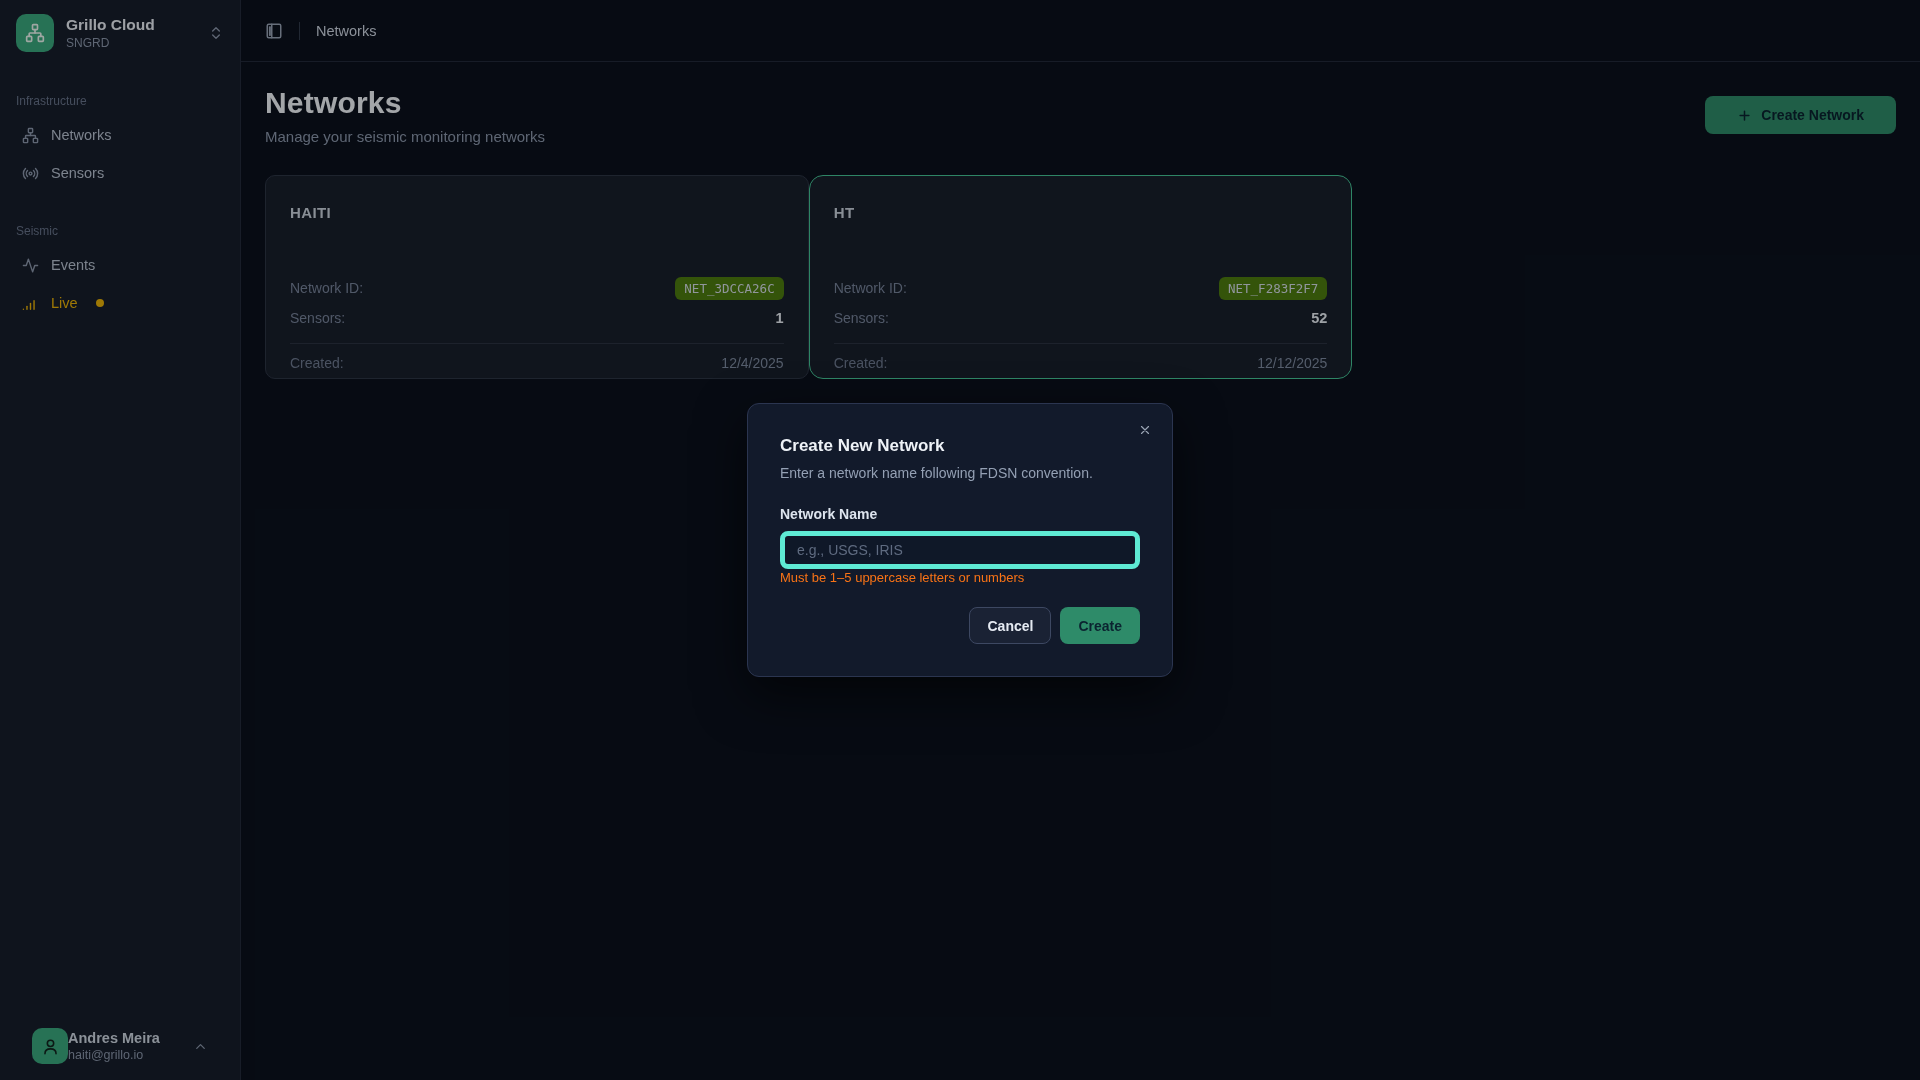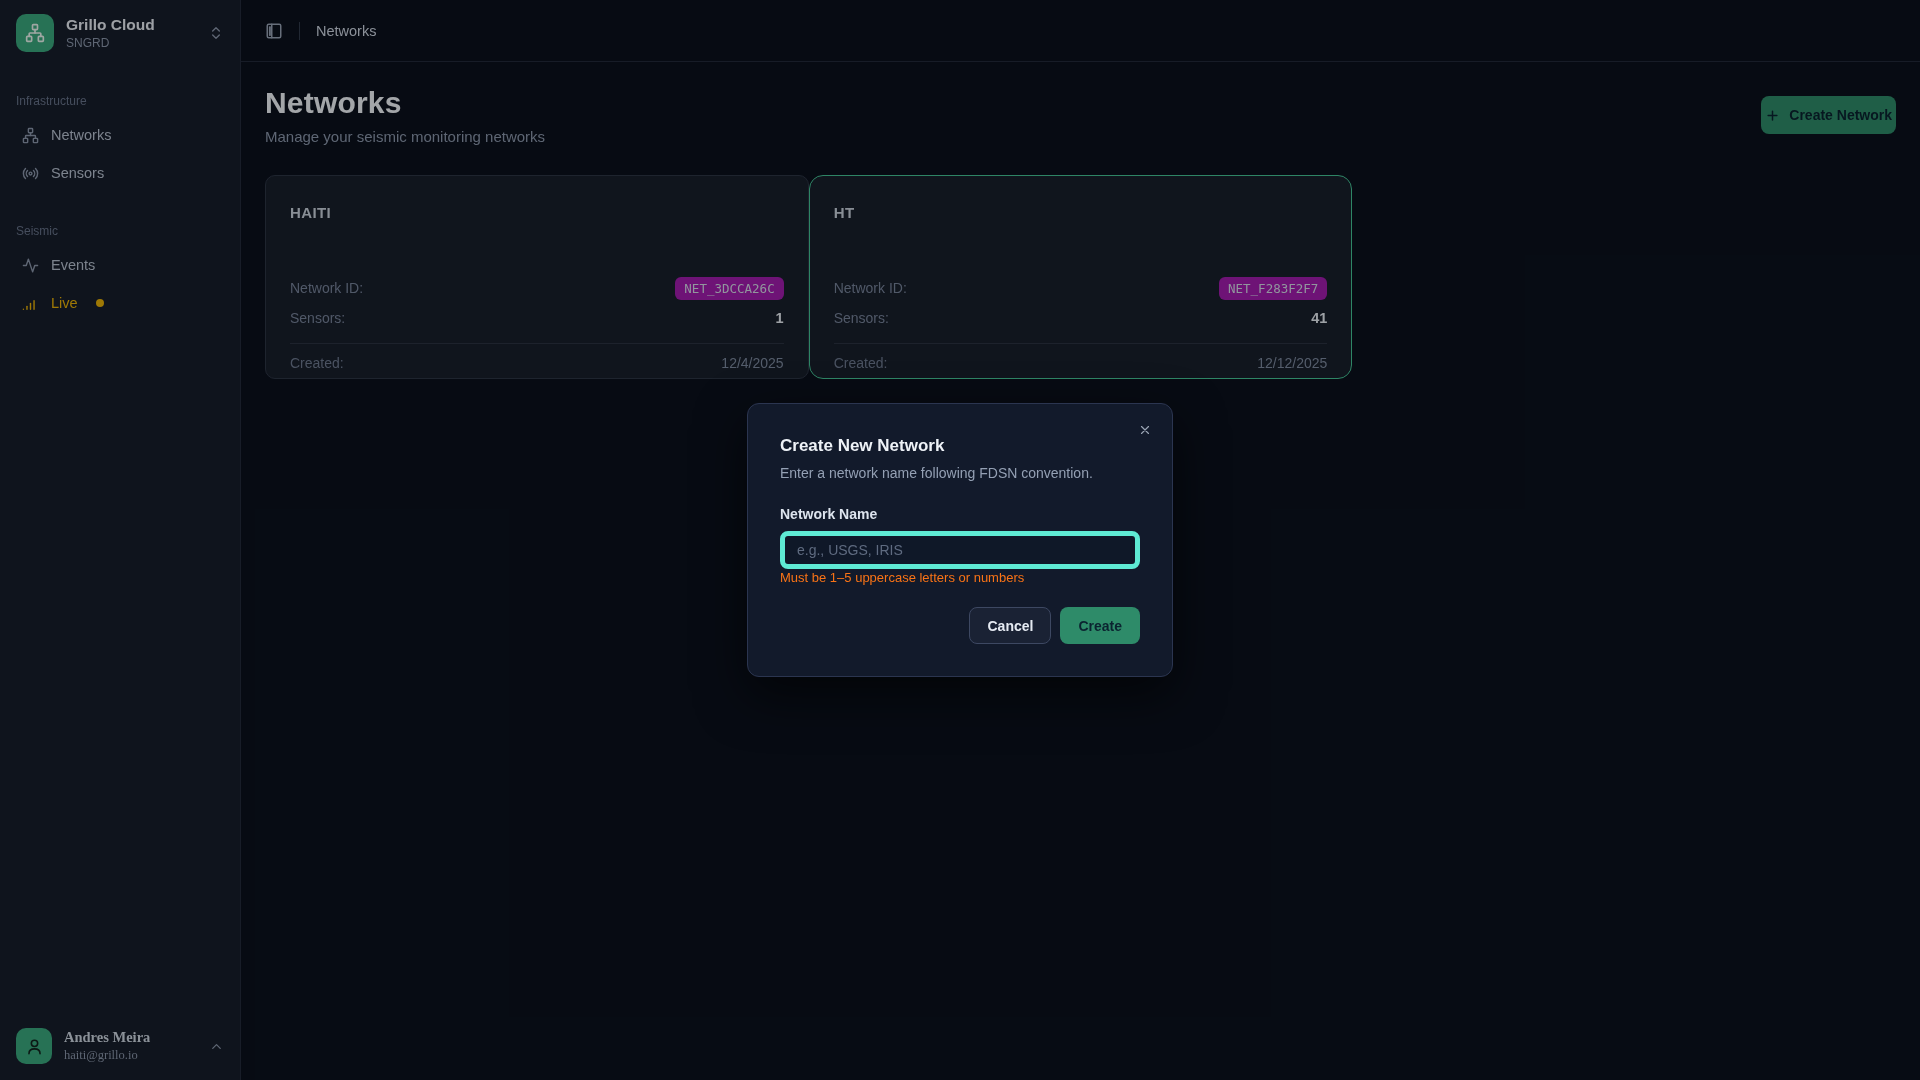--- a/index.html
+++ b/index.html
@@ -53,22 +53,22 @@
   .nav-item .nav-icon { color:#8b97ab; }
   .nav-item.live { color:var(--live-amber,#eab308); }
   .nav-item.live .nav-icon { color:var(--live-amber,#eab308); }
   .live-dot {
     width:8px; height:8px; border-radius:50%;
     background:var(--live-amber,#eab308);
     margin-left:6px;
   }
 
   .user-row {
-    display:flex; align-items:center; gap:12px;
-    padding:14px 16px 16px; cursor:pointer;font-family:Liberation Serif, serif;
+    display:flex; align-items:center; 
+    padding:14px 32px 16px; cursor:pointer;
   }
   .avatar {
     width:36px; height:36px; border-radius:10px;
     background:var(--brand-green,#3aa87e);
     display:flex; align-items:center; justify-content:center;
     color:#13251f; flex-shrink:0;
   }
   .user-names { flex:1; min-width:0; }
   .user-name { font-size:14.5px; font-weight:bold; color:#cdd6e1; }
   .user-email { font-size:12.5px; color:#8b97ab; margin-top:2px; }
@@ -86,21 +86,21 @@
   .breadcrumb { font-size:14.5px; color:#cdd5e1; cursor:pointer; }
 
   .content { flex:1; padding:24px; }
   .page-head { display:flex; align-items:flex-start; justify-content:space-between; }
   .page-title { font-size:30px; font-weight:bold; color:#f1f5f9; letter-spacing:.2px; }
   .page-subtitle { font-size:15px; color:#8b97ab; margin-top:8px; }
   .btn-create-network {
     display:flex; align-items:center; gap:9px;
     background:var(--accent,#2e8b69); color:var(--accent-text,#0b2330);
     border:none; border-radius:8px;
-    height:38px; padding:0 4px;
+    height:38px; padding:0 32px;
     font-size:14px; font-weight:bold;
     font-family:inherit; cursor:pointer;
     margin-top:10px;
   }
 
   .cards { display:grid; grid-template-columns:repeat(3,1fr); margin-top:30px; }
   .card {
     background:#181f2b;
     border:1px solid #2d3545;
     border-radius:10px;
@@ -112,21 +112,21 @@
   .card-title { font-size:15px; font-weight:bold; color:#c9d1dc; letter-spacing:.4px; margin-top:6px; }
   .card-rows { margin-top:52px; }
   .card-row {
     display:flex; align-items:center; justify-content:space-between;
     font-size:14px; color:#77839a;
     min-height:30px;
   }
   .chip {
     font-family:"DejaVu Sans Mono", monospace;
     font-size:12.5px; color:#d6dde8;
-    background:#a21caf; border-radius:6px;
+    background:#4d7c0f; border-radius:6px;
     padding:4px 9px;
   }
   .sensor-count { font-size:14.5px; font-weight:bold; color:#e8edf4; }
   .card-divider { height:1px; background:#2b3342; margin:10px 0 4px; }
   .card-row.created { color:#6e7a90; }
   .created-value { color:#7d8a9f; font-size:14px; }
 
   
   .overlay {
     position:absolute; inset:0;
@@ -336,21 +336,21 @@
 
         <div class="card highlighted">
           <div class="card-title">HT</div>
           <div class="card-rows">
             <div class="card-row">
               <span>Network ID:</span>
               <span class="chip">NET_F283F2F7</span>
             </div>
             <div class="card-row">
               <span>Sensors:</span>
-              <span class="sensor-count">41</span>
+              <span class="sensor-count">52</span>
             </div>
             <div class="card-divider"></div>
             <div class="card-row created">
               <span>Created:</span>
               <span class="created-value">12/12/2025</span>
             </div>
           </div>
         </div>
 
       </div>

